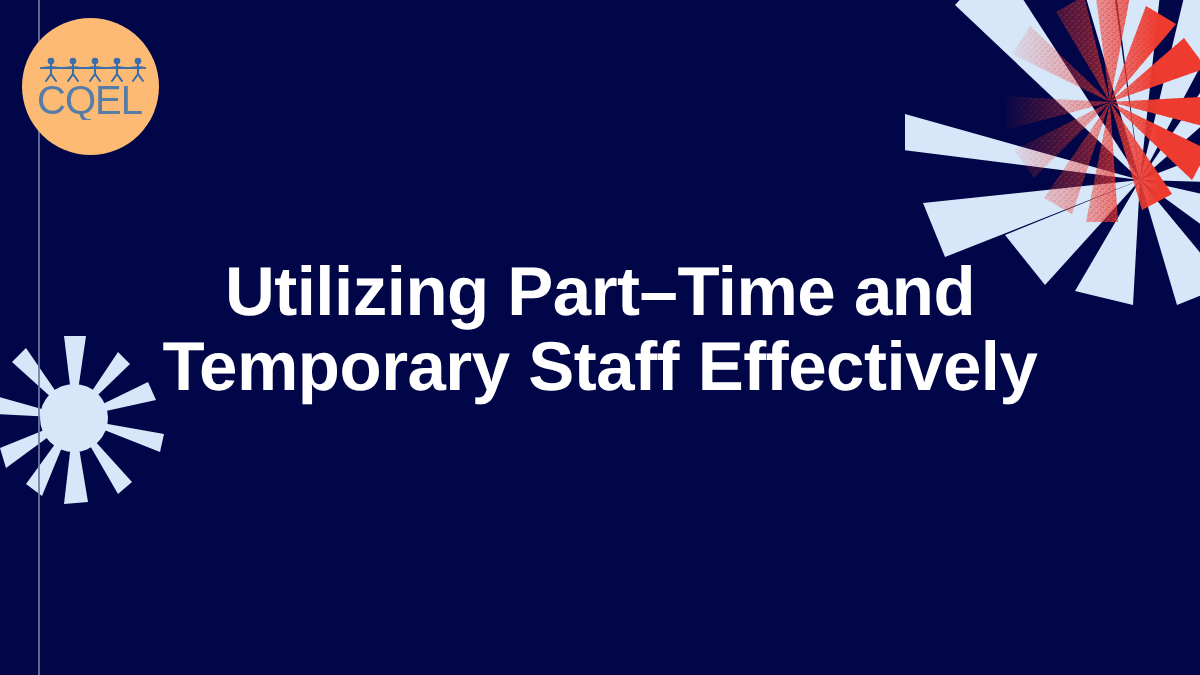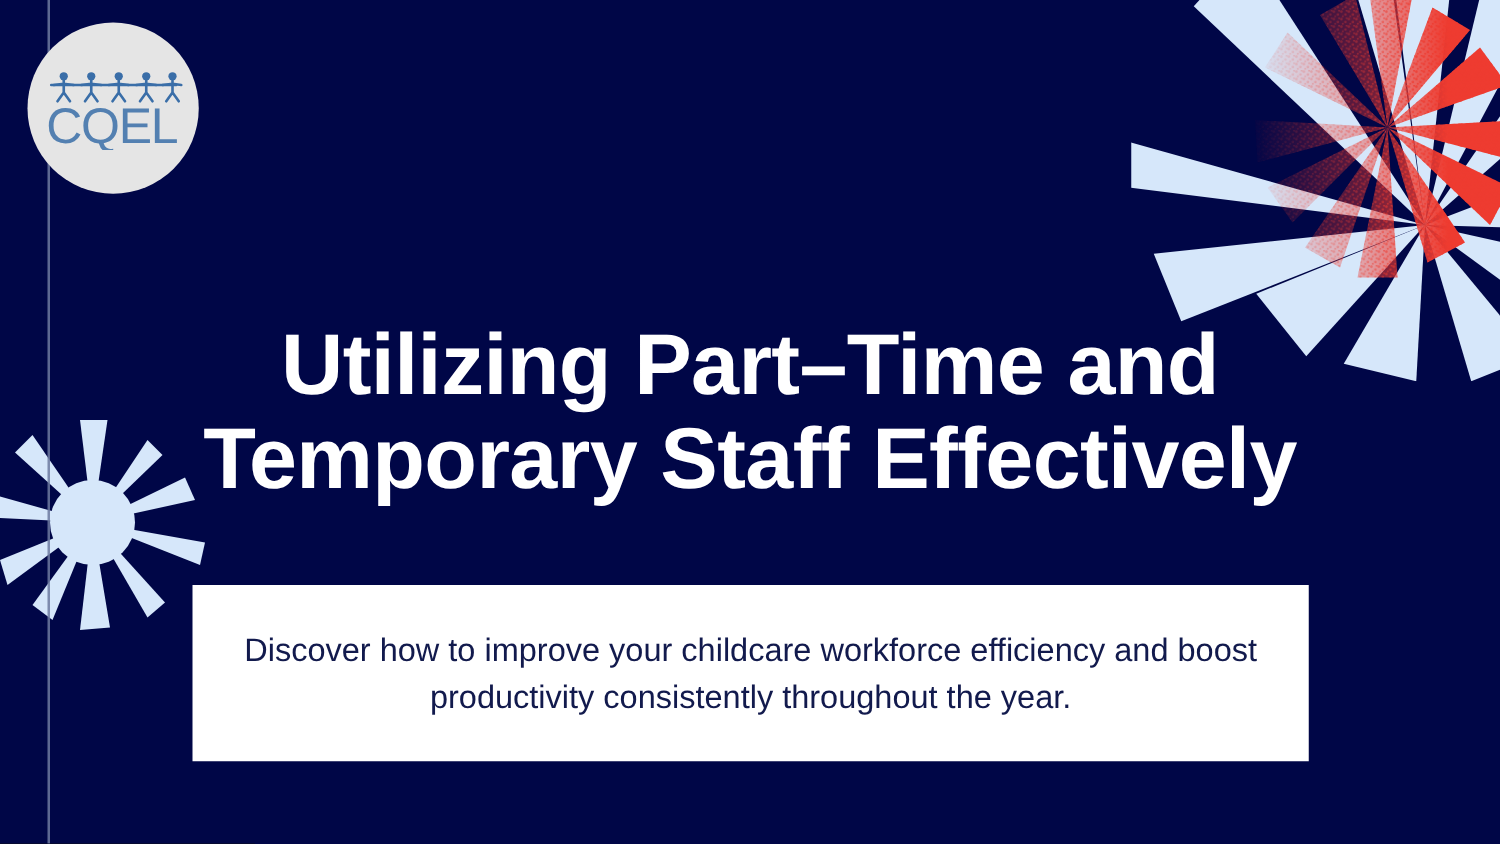--- a/index.html
+++ b/index.html
@@ -40,21 +40,21 @@
   }
 
   
   #logo {
     position: absolute;
     left: 22px;
     top: 18px;
     width: 137px;
     height: 137px;
     border-radius: 50%;
-    background: #e5e5e5;
+    background: #fdba74;
     display: flex;
     align-items: center;
     justify-content: center;
   }
   #logo svg { display: block; }
 
   
   #title {
     position: absolute;
     left: 0;
@@ -216,18 +216,14 @@
         </g>
       </g>
 
       <text x="2" y="60" font-family="'Liberation Sans', sans-serif" font-size="40" letter-spacing="-1" fill="#4778ad" opacity="0.92">CQEL</text>
     </svg>
   </div>
 
   <h1 id="title">Utilizing Part–Time and
 Temporary Staff Effectively</h1>
 
-  <div id="subtitle-card">
-    <p id="subtitle-text">Discover how to improve your childcare workforce efficiency and boost
-productivity consistently throughout the year.</p>
-  </div>
 
 </div>
 
 </body></html>

